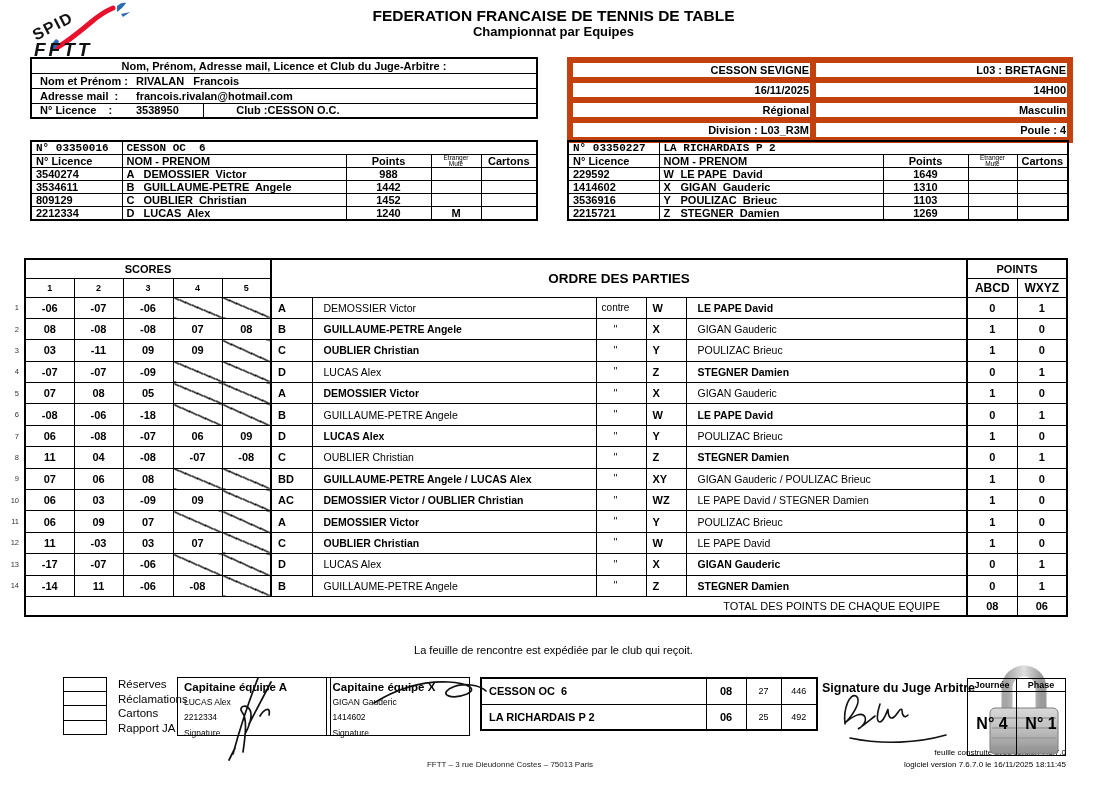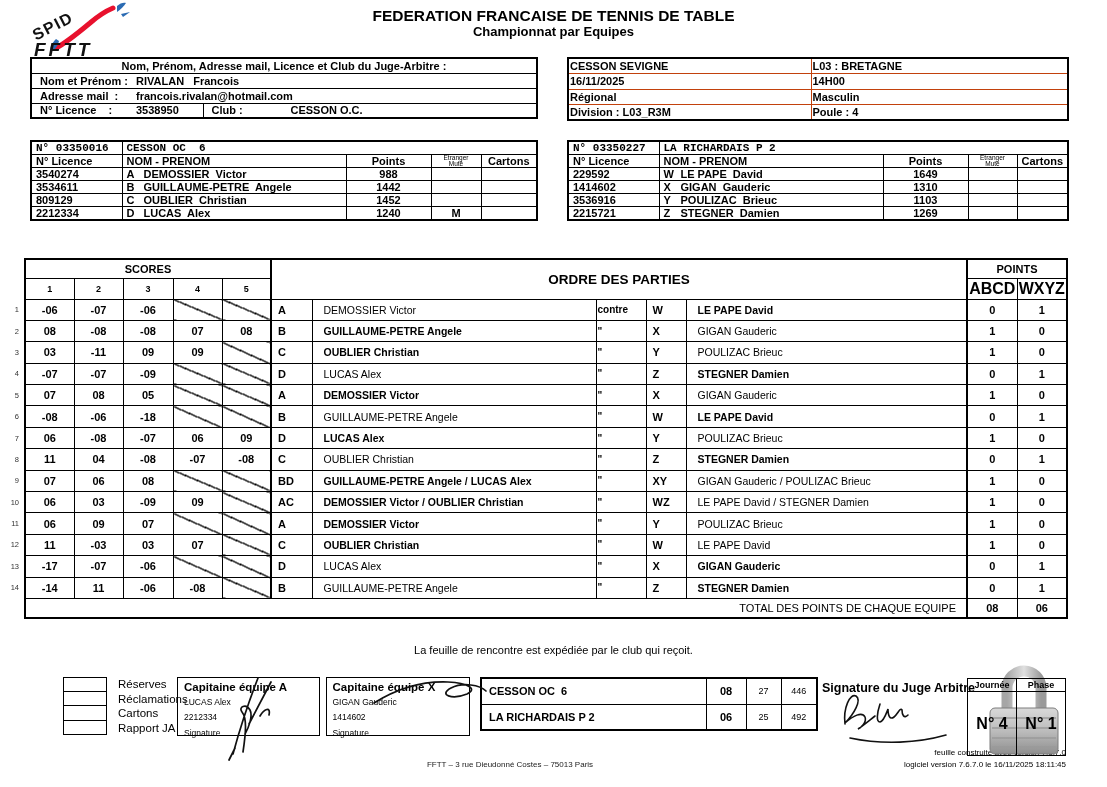--- a/index.html
+++ b/index.html
@@ -13,25 +13,25 @@
 
   
   table{border-collapse:collapse;table-layout:fixed;}
   td,th{overflow:hidden;box-sizing:border-box;}
 
   
   .judge{left:30px;top:57px;width:506px;border:2px solid #000;}
   .judge td{border:1px solid #000;font-size:11px;font-weight:bold;height:15px;padding:0 8px;white-space:pre;}
   .judge .jhead{text-align:center;}
   .jlabel{display:inline-block;width:96px;}
-  .jlabel2{display:inline-block;width:79px;}
+  .jlabel2{display:inline-block;width:56px;text-align:right;}
 
   
   .minfo{left:567px;top:57px;width:500px;border:2px solid #000;}
-  .minfo td{border:1px solid #c2410c;font-size:11px;font-weight:bold;height:15.5px;text-align:left;}
+  .minfo td{border:6px solid #c2410c;font-size:11px;font-weight:bold;height:15.5px;text-align:right;}
 
   
   .team{top:140px;border:2px solid #000;}
   .team--a{left:30px;width:506px;}
   .team--x{left:567px;width:500px;}
   .team td,.team th{border:1px solid #000;font-size:11px;height:12.5px;padding:0 4px;text-align:left;}
   .team .tnum,.team .tname{font-weight:bold;white-space:pre;font-family:Liberation Mono, monospace;}
   .team th{font-weight:bold;}
   .team .h-pts{text-align:center;}
   .team .h-em{text-align:center;font-size:6.5px;line-height:6px;font-weight:normal;padding:0;}
@@ -47,42 +47,42 @@
   .mtable{left:7px;top:258px;}
   .mtable td,.mtable th{border:1px solid #000;}
   .mtable .rownum{border:none;font-size:7.5px;text-align:right;padding-right:5px;font-weight:normal;color:#333;}
   .thick-l{border-left:2px solid #000 !important;}
   .thick-r{border-right:2px solid #000 !important;}
   .thick-t{border-top:2px solid #000 !important;}
   .thick-b{border-bottom:2px solid #000 !important;}
   .hscores,.hpoints{font-size:11px;font-weight:bold;text-align:center;height:19px;}
   .hordre{font-size:13.5px;font-weight:bold;text-align:center;}
   .hset{font-size:9px;font-weight:bold;text-align:center;height:19px;}
-  .hpcol{font-size:16px;font-weight:bold;text-align:center;}
+  .hpcol{font-size:12px;font-weight:bold;text-align:center;}
   .mtable tbody td{height:21.4px;}
   .sc{font-size:11px;font-weight:bold;text-align:center;}
   .slash{background:linear-gradient(to top right,transparent calc(50% - 0.7px),#000 calc(50% - 0.7px),#000 calc(50% + 0.7px),transparent calc(50% + 0.7px));}
   .mcode{font-size:11px;font-weight:bold;padding-left:6px;}
   .mname{font-size:10.5px;padding-left:11px;white-space:nowrap;}
   .win{font-weight:bold;}
-  .vs{font-size:10px;text-align:left;padding-right:12px;font-weight:bold;}
+  .vs{font-size:10px;text-align:center;padding-right:12px;}
   .mpt{font-size:11px;font-weight:bold;text-align:center;}
-  .total-label{font-size:11px;text-align:right;padding-right:10px;height:20px;}
+  .total-label{font-size:11px;text-align:right;padding-right:26px;height:20px;}
 
   
   .note{left:0;top:644px;width:1107px;text-align:center;font-size:11px;}
 
   .cblist{left:32px;top:677px;padding-left:31px;}
   .cbrow{display:flex;align-items:center;height:14.5px;}
   .cbox{width:44px;height:14.5px;border:1px solid #000;box-sizing:border-box;flex:none;background:#fff;}
   .cbrow:not(:first-child) .cbox{border-top:0;}
   .cblabel{margin-left:11px;font-size:11.5px;white-space:nowrap;}
 
   .capbox{top:677px;height:59px;border:1.5px solid #000;box-sizing:border-box;padding:3px 6px 0 6px;background:transparent;}
-  .capbox--a{left:177px;width:143px;}
+  .capbox--a{left:177px;width:154px;}
   .capbox--x{left:325.5px;width:144px;}
   .cap-title{font-size:11.5px;font-weight:bold;}
   .cap-name{font-size:8.5px;margin-top:4px;}
   .cap-lic{font-size:8.5px;margin-top:5px;}
   .cap-sig{font-size:8.5px;margin-top:6px;}
 
   .recap{left:480px;top:677px;width:336px;border:2px solid #000;}
   .recap td{border:1px solid #000;height:26px;}
   .rteam{font-weight:bold;font-size:11px;padding-left:7px;white-space:pre;}
   .rpts{font-weight:bold;font-size:11px;text-align:center;}

